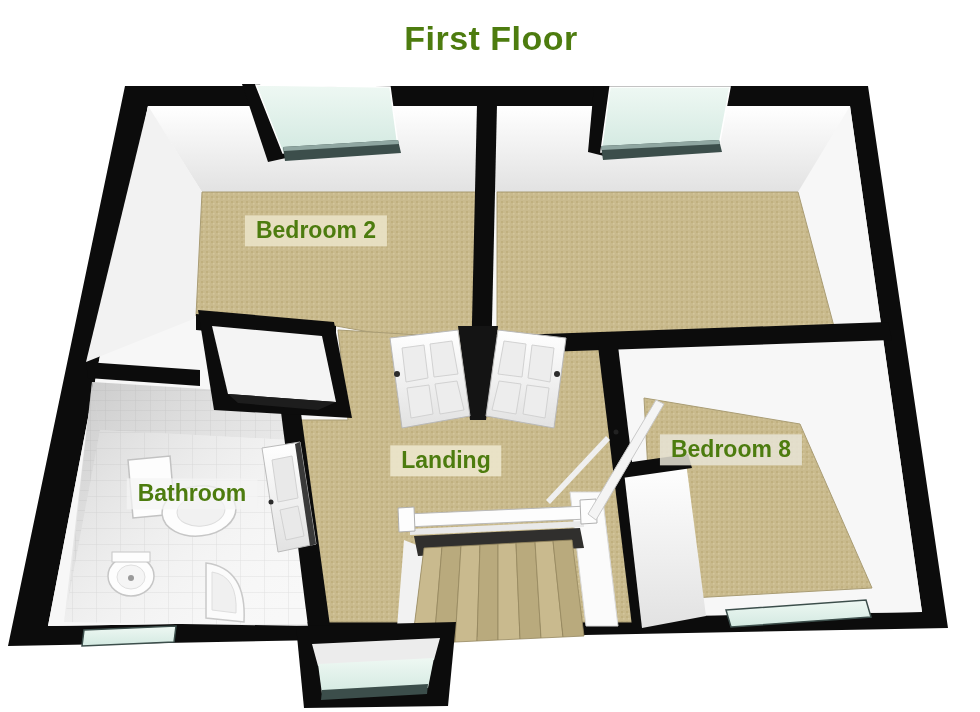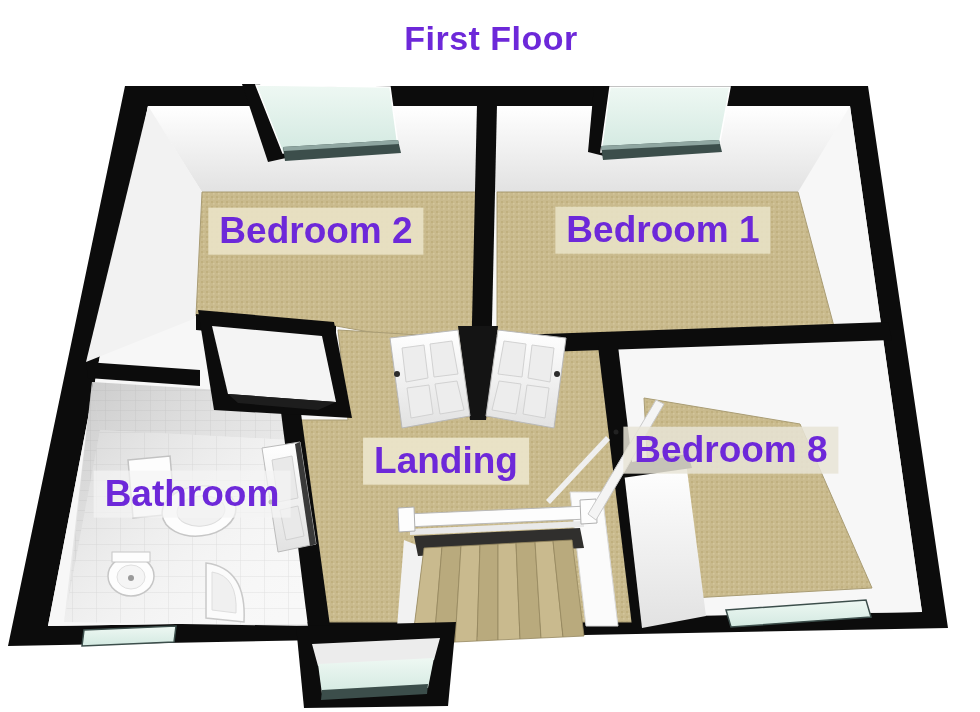--- a/index.html
+++ b/index.html
@@ -9,26 +9,26 @@
     background:#ffffff;
     overflow:hidden;
     font-family:"Liberation Sans", sans-serif;
   }
   .stage svg{position:absolute;left:0;top:0;}
   .lbl{
     position:absolute;
     transform:translate(-50%,-50%);
     font-family:"Liberation Sans", sans-serif;
     font-weight:bold;
-    color:#6d28d9;
+    color:#4d7c0f;
     white-space:nowrap;
     line-height:1.1;
   }
   .title{left:491px;top:39px;font-size:34px;letter-spacing:.5px;}
-  .room{font-size:37px;padding:3px 11px;}
+  .room{font-size:23px;padding:3px 11px;}
   .lbl-bedroom2{left:316px;top:231px;background:rgba(233,226,198,.92);}
   .lbl-bedroom1{left:663px;top:230px;background:rgba(232,226,199,.88);}
   .lbl-bedroom3{left:731px;top:450px;background:rgba(231,228,214,.85);}
   .lbl-landing {left:446px;top:461px;background:rgba(236,229,203,.92);}
   .lbl-bathroom{left:192px;top:494px;background:rgba(244,244,244,.72);}
 </style>
 </head>
 <body>
 
 <div class="stage">
@@ -201,17 +201,16 @@
       <ellipse cx="131" cy="577" rx="14" ry="12" fill="#f5f5f5" stroke="#e0e0e0" stroke-width="1"></ellipse>
       <circle cx="131" cy="578" r="3" fill="#9a9a9a"></circle>
     </g>
     <path fill="#fbfbfb" stroke="#c9c9c9" stroke-width="1.5" d="M206,563 Q247,568 244,622 L206,618 Z"></path>
     <path fill="#f0f0f0" stroke="#dedede" stroke-width="1" d="M212,572 Q238,576 236,613 L212,610 Z"></path>
   </g>
 </svg>
 
   <div class="lbl title">First Floor</div>
   <div class="lbl room lbl-bedroom2">Bedroom 2</div>
-  <div class="lbl room lbl-bedroom1">Bedroom 1</div>
   <div class="lbl room lbl-bedroom3">Bedroom 8</div>
   <div class="lbl room lbl-bathroom">Bathroom</div>
   <div class="lbl room lbl-landing">Landing</div>
 </div>
 
 </body></html>

